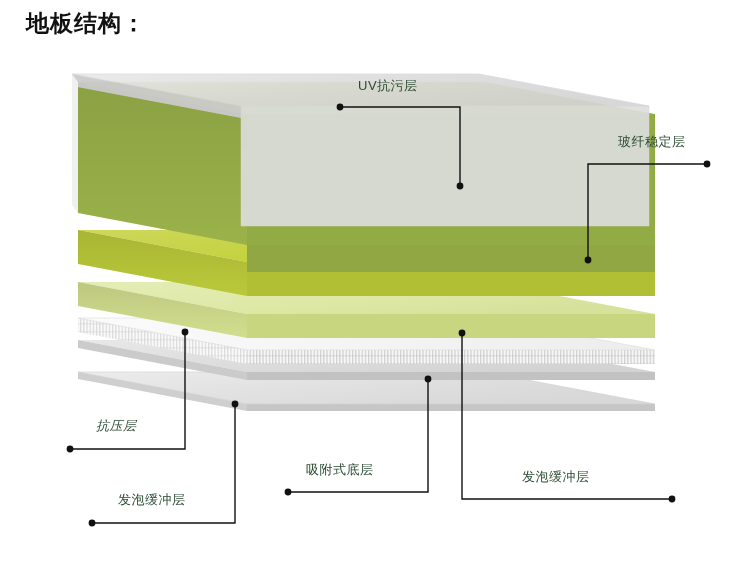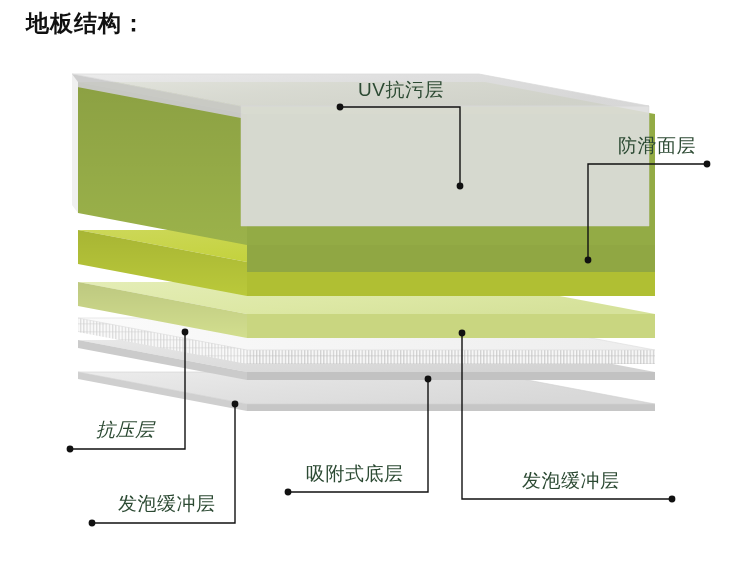--- a/index.html
+++ b/index.html
@@ -31,21 +31,21 @@
   #diagram-svg {
     position: absolute;
     left: 0;
     top: 0;
     width: 750px;
     height: 562px;
     display: block;
   }
   .layer-label {
     position: absolute;
-    font-size: 19px;
+    font-size: 13px;
     color: #2c4a33;
     white-space: nowrap;
     letter-spacing: 0.5px;
   }
 </style>
 </head>
 <body>
 
 <div id="stage">
 
@@ -171,21 +171,21 @@
       <circle cx="235" cy="404" r="3.4"></circle>
       <circle cx="288" cy="492" r="3.4"></circle>
       <circle cx="428" cy="379" r="3.4"></circle>
       <circle cx="672" cy="499" r="3.4"></circle>
       <circle cx="462" cy="333" r="3.4"></circle>
     </g>
   </svg>
 
   <div class="layer-label" style="left:358px; top:77px;">UV抗污层</div>
 
-  <div class="layer-label" style="left:618px; top:133px;">防滑面层</div>
+  <div class="layer-label" style="left:618px; top:133px;">玻纤稳定层</div>
 
   <div class="layer-label" style="left:96px; top:417px;font-style:italic;">抗压层</div>
 
   <div class="layer-label" style="left:118px; top:491px;">发泡缓冲层</div>
 
   <div class="layer-label" style="left:306px; top:461px;text-align:center;">吸附式底层</div>
 
   <div class="layer-label" style="left:522px; top:468px;">发泡缓冲层</div>
 
 </div>

